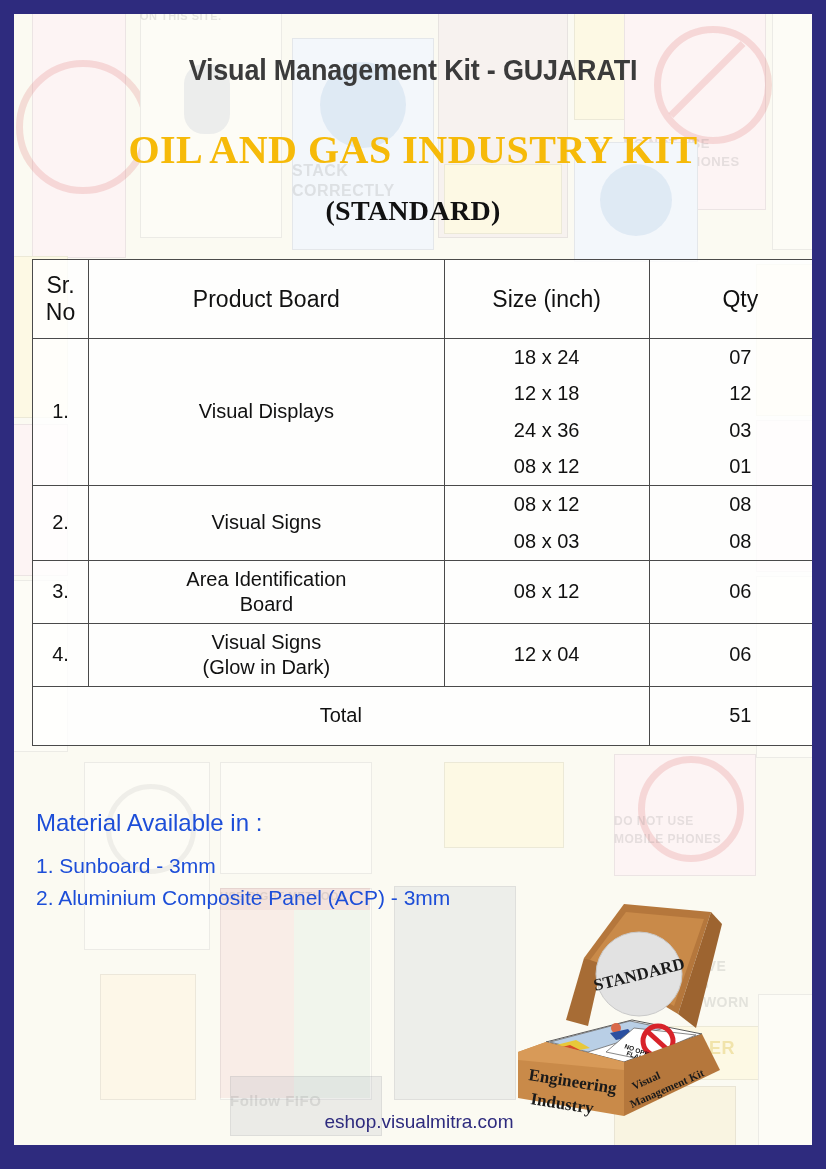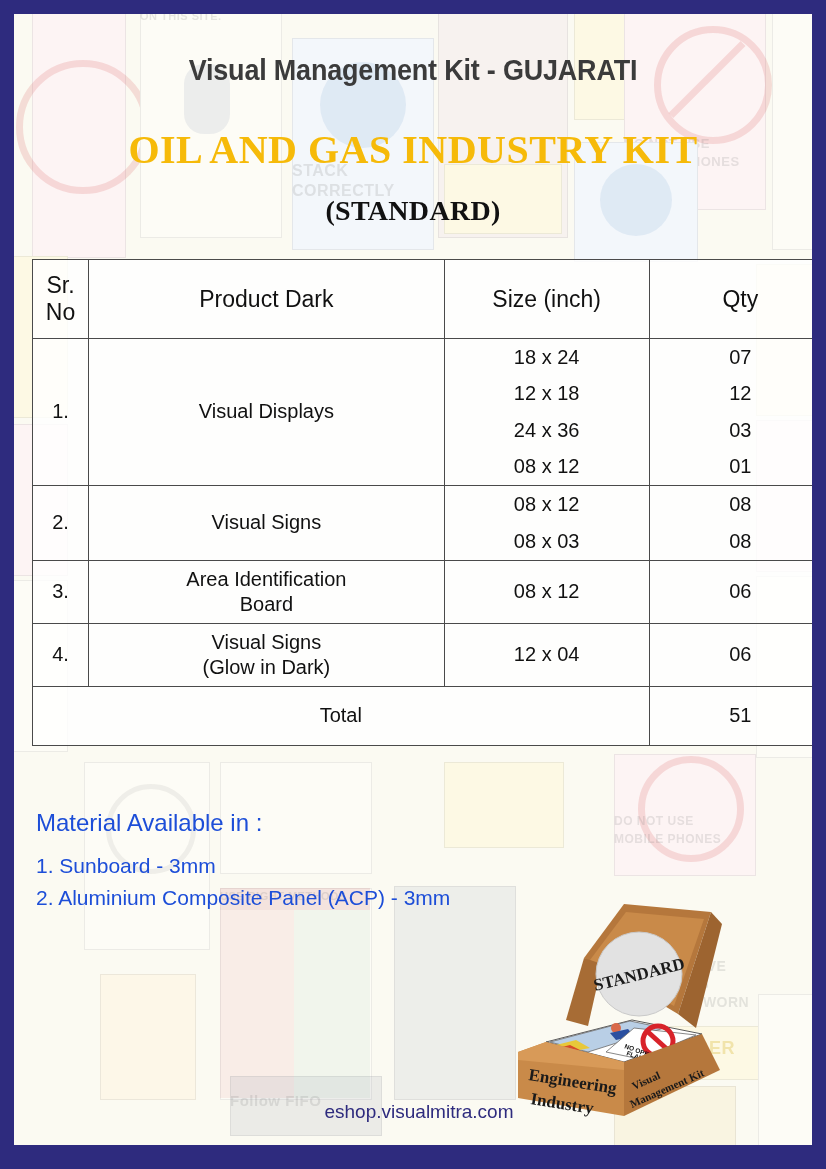--- a/index.html
+++ b/index.html
@@ -95,21 +95,21 @@
 
   
   .boxwrap{position:absolute;left:492px;top:888px;width:230px;height:218px;}
   .boxwrap svg{display:block;}
   .bx-label{
     font-family:"Liberation Serif", serif;font-weight:bold;fill:#1a1a1a;
   }
 
   
   #footer{
-    position:absolute;left:0;right:0;bottom:32px;text-align:center;
+    position:absolute;left:0;right:0;bottom:22px;text-align:center;
     font-size:19px;color:#2e2b7e;font-family:"Liberation Sans", sans-serif;margin-left:12px;
   }
   .footer-band{
     position:absolute;left:0;right:0;bottom:0;height:10px;background:#2e2b7e;
   }
 </style>
 </head>
 <body>
 
 <div class="poster">
@@ -195,21 +195,21 @@
   <div class="hdr" id="h-title">OIL AND GAS INDUSTRY KIT</div>
   <div class="hdr" id="h-sub">(STANDARD)</div>
 
   <table class="kit-table">
     <thead>
       <tr>
         <th class="col-sr">
           <div>Sr.</div>
           <div>No</div>
         </th>
-        <th class="col-type">Product Dark</th>
+        <th class="col-type">Product Board</th>
         <th class="col-size">Size (inch)</th>
         <th class="col-qty">Qty</th>
       </tr>
     </thead>
     <tbody>
 
       <tr class="row-tall">
         <td class="r-sr">1.</td>
         <td class="r-type">Visual Displays</td>
         <td class="cell-lines">

